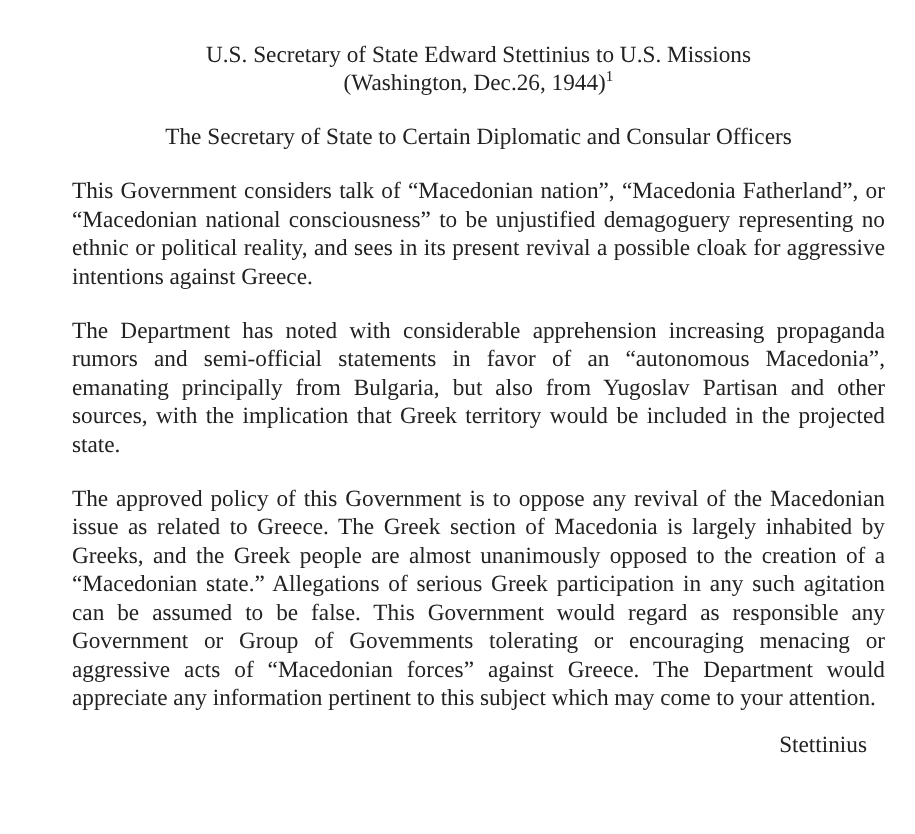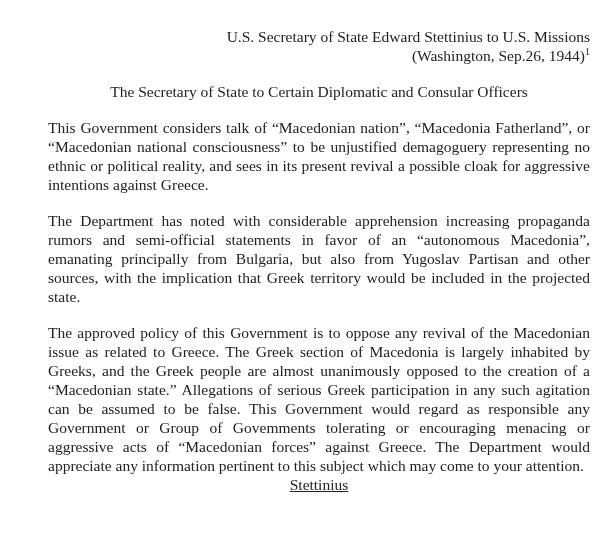--- a/index.html
+++ b/index.html
@@ -20,52 +20,51 @@
     width: 542px;
     font-family: "Liberation Serif", "DejaVu Serif", serif;
     font-size: 15.5px;
     line-height: 19px;
     color: #222222;
   }
   .block {
     margin: 0 0 17px 0;
   }
   .heading-line {
-    text-align: right;
+    text-align: center;
     white-space: nowrap;
   }
   .salutation {
     text-align: center;
   }
   .para {
     margin: 0 0 17px 0;
     text-align: justify;
   }
   .para.last {
     margin-bottom: 0;
   }
   .signature {
-    margin: 0;
-    text-align: center;
-    text-decoration: underline;
+    margin: 12px;
+    text-align: right;
   }
   sup.fnote {
     font-size: 10px;
     line-height: 0;
     vertical-align: super;
   }
 </style>
 </head>
 <body>
 
 <div class="page">
 
   <div class="block">
     <div class="heading-line">U.S. Secretary of State Edward Stettinius to U.S. Missions</div>
-    <div class="heading-line"><span>(Washington, Sep.26, 1944)</span><sup class="fnote">1</sup></div>
+    <div class="heading-line"><span>(Washington, Dec.26, 1944)</span><sup class="fnote">1</sup></div>
   </div>
 
   <div class="block salutation">The Secretary of State to Certain Diplomatic and Consular Officers</div>
 
 
   <p class="para">This Government considers talk of “Macedonian nation”, “Macedonia Fatherland”, or “Macedonian national consciousness” to be unjustified demagoguery representing no ethnic or political reality, and sees in its present revival a possible cloak for aggressive intentions against Greece.</p>
 
   <p class="para">The Department has noted with considerable apprehension increasing propaganda rumors and semi-official statements in favor of an “autonomous Macedonia”, emanating principally from Bulgaria, but also from Yugoslav Partisan and other sources, with the implication that Greek territory would be included in the projected state.</p>
 
   <p class="para last">The approved policy of this Government is to oppose any revival of the Macedonian issue as related to Greece. The Greek section of Macedonia is largely inhabited by Greeks, and the Greek people are almost unanimously opposed to the creation of a “Macedonian state.” Allegations of serious Greek participation in any such agitation can be assumed to be false. This Government would regard as responsible any Government or Group of Govemments tolerating or encouraging menacing or aggressive acts of “Macedonian forces” against Greece. The Department would appreciate any information pertinent to this subject which may come to your attention.</p>

